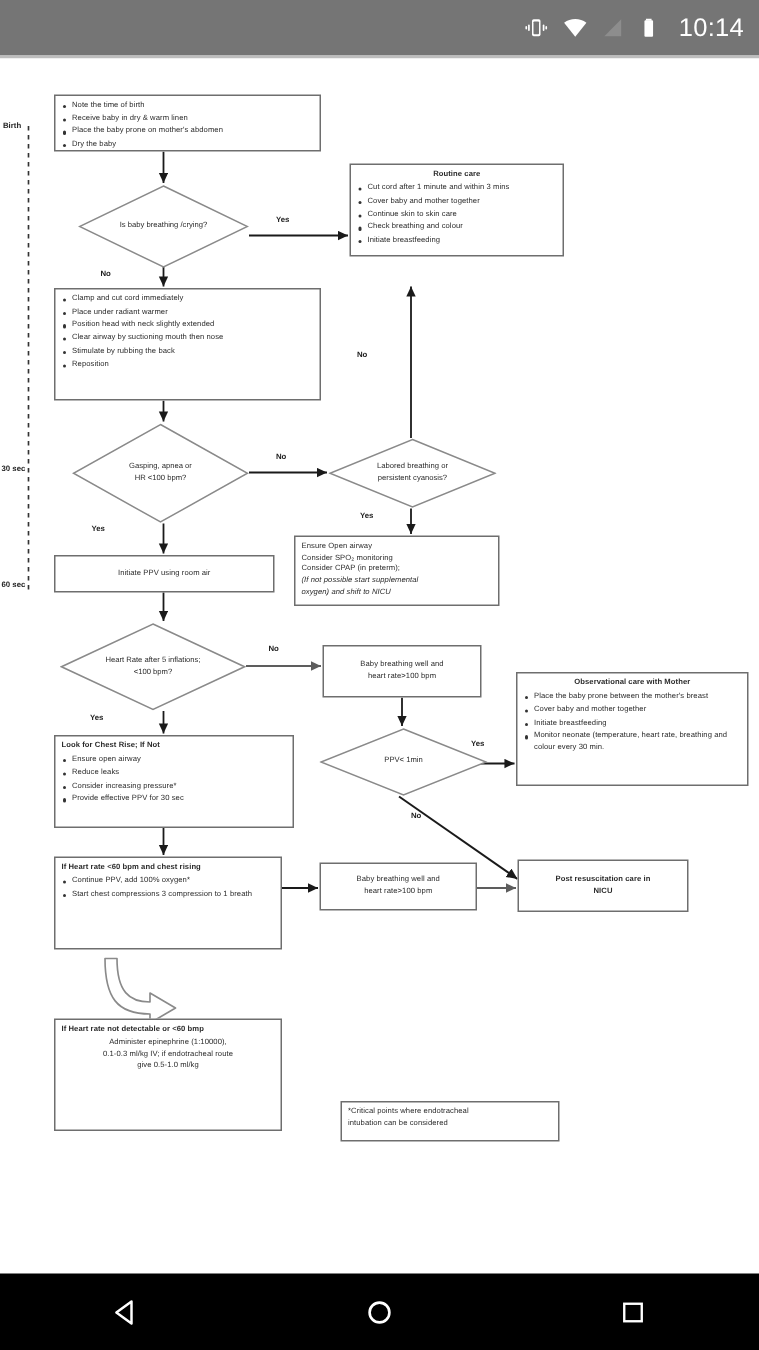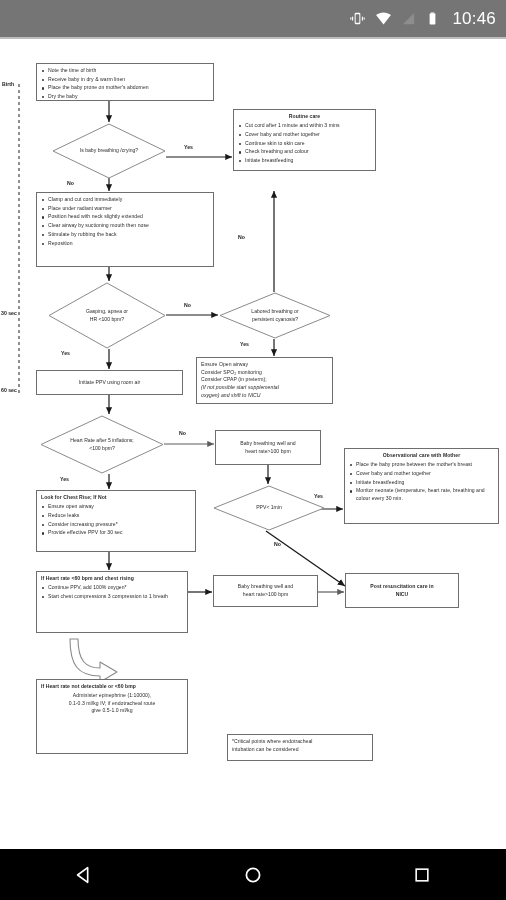--- a/index.html
+++ b/index.html
@@ -108,21 +108,21 @@
       <svg class="sb-icon" width="15" height="15" viewBox="0 0 24 24">
         <path d="M21 3 L21 21 L3 21 Z" fill="#8d8d8d"></path>
       </svg>
     </span>
     <span>
       <svg class="sb-icon" width="15" height="15" viewBox="0 0 24 24">
         <rect x="9" y="2.4" width="6" height="2" fill="#fff"></rect>
         <rect x="7.4" y="4" width="9.2" height="17.6" rx="1.2" fill="#fff"></rect>
       </svg>
     </span>
-    <span class="sb-time">10:46</span>
+    <span class="sb-time">10:14</span>
   </div>
   <div class="sb-sep"></div>
 
   <div class="page">
     <div class="canvas">
 
       <svg class="lines" viewBox="0 0 506 810">
         <defs>
           <marker id="ah" markerWidth="7" markerHeight="7" refX="5.6" refY="2.6" orient="auto">
             <path d="M0,0 L5.6,2.6 L0,5.2 z" fill="#1a1a1a"></path>

